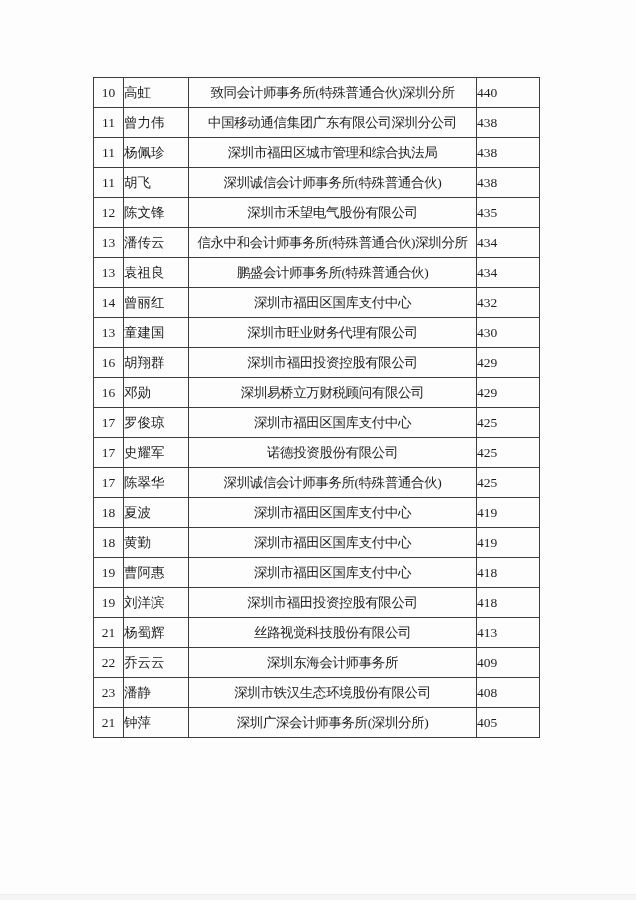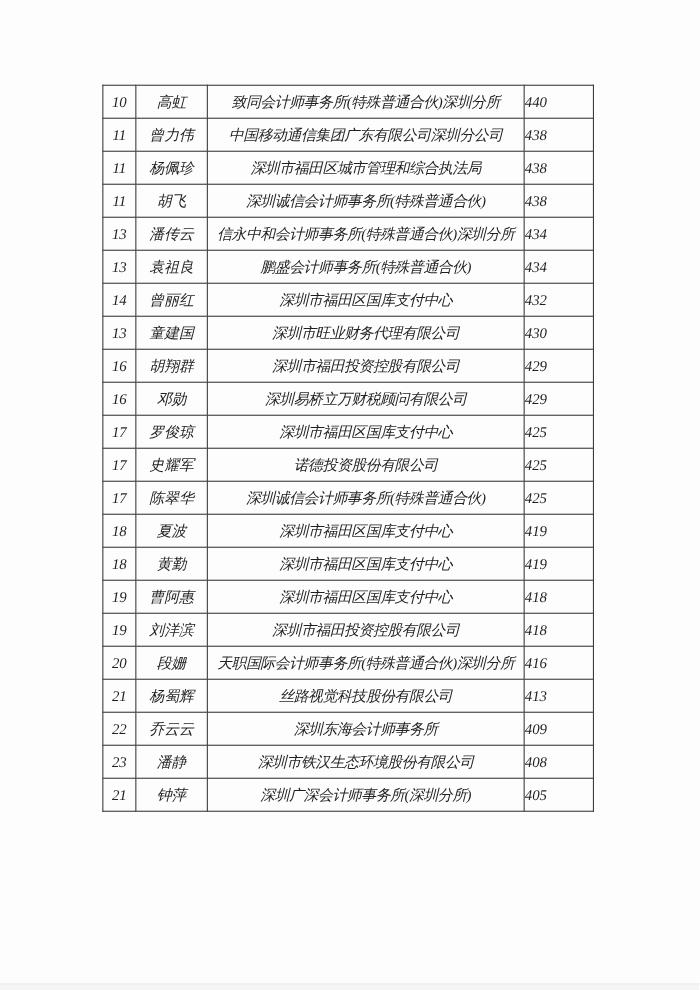--- a/index.html
+++ b/index.html
@@ -20,40 +20,39 @@
     background: #fdfdfd;
   }
   .table-wrap {
     position: absolute;
     left: 93px;
     top: 77px;
   }
   table.rank-table {
     border-collapse: collapse;
     table-layout: fixed;
-    font-style: italic;
   }
   table.rank-table td {
     border: 1px solid #3d3d3d;
     height: 29px;
     padding: 0;
     font-size: 13.5px;
     color: #1f1f1f;
     vertical-align: middle;
     overflow: hidden;
     white-space: nowrap;
   }
   td.col-rank {
     width: 29px;
     text-align: center;
     font-size: 13px;
   }
   td.col-name {
     width: 64px;
-    text-align: center;
+    text-align: left;
   }
   td.col-company {
     width: 287px;
     text-align: center;
     padding-left: 3px;
     letter-spacing: -0.4px;
     font-size: 13px;
   }
   td.col-score {
     width: 62px;
@@ -106,20 +105,26 @@
             <td class="col-company">深圳市福田区城市管理和综合执法局</td>
             <td class="col-score">438</td>
           </tr>
           <tr>
             <td class="col-rank">11</td>
             <td class="col-name">胡飞</td>
             <td class="col-company">深圳诚信会计师事务所(特殊普通合伙)</td>
             <td class="col-score">438</td>
           </tr>
           <tr>
+            <td class="col-rank">12</td>
+            <td class="col-name">陈文锋</td>
+            <td class="col-company">深圳市禾望电气股份有限公司</td>
+            <td class="col-score">435</td>
+          </tr>
+          <tr>
             <td class="col-rank">13</td>
             <td class="col-name">潘传云</td>
             <td class="col-company">信永中和会计师事务所(特殊普通合伙)深圳分所</td>
             <td class="col-score">434</td>
           </tr>
           <tr>
             <td class="col-rank">13</td>
             <td class="col-name">袁祖良</td>
             <td class="col-company">鹏盛会计师事务所(特殊普通合伙)</td>
             <td class="col-score">434</td>
@@ -184,26 +189,20 @@
             <td class="col-company">深圳市福田区国库支付中心</td>
             <td class="col-score">418</td>
           </tr>
           <tr>
             <td class="col-rank">19</td>
             <td class="col-name">刘洋滨</td>
             <td class="col-company">深圳市福田投资控股有限公司</td>
             <td class="col-score">418</td>
           </tr>
           <tr>
-            <td class="col-rank">20</td>
-            <td class="col-name">段姗</td>
-            <td class="col-company">天职国际会计师事务所(特殊普通合伙)深圳分所</td>
-            <td class="col-score">416</td>
-          </tr>
-          <tr>
             <td class="col-rank">21</td>
             <td class="col-name">杨蜀辉</td>
             <td class="col-company">丝路视觉科技股份有限公司</td>
             <td class="col-score">413</td>
           </tr>
           <tr>
             <td class="col-rank">22</td>
             <td class="col-name">乔云云</td>
             <td class="col-company">深圳东海会计师事务所</td>
             <td class="col-score">409</td>

